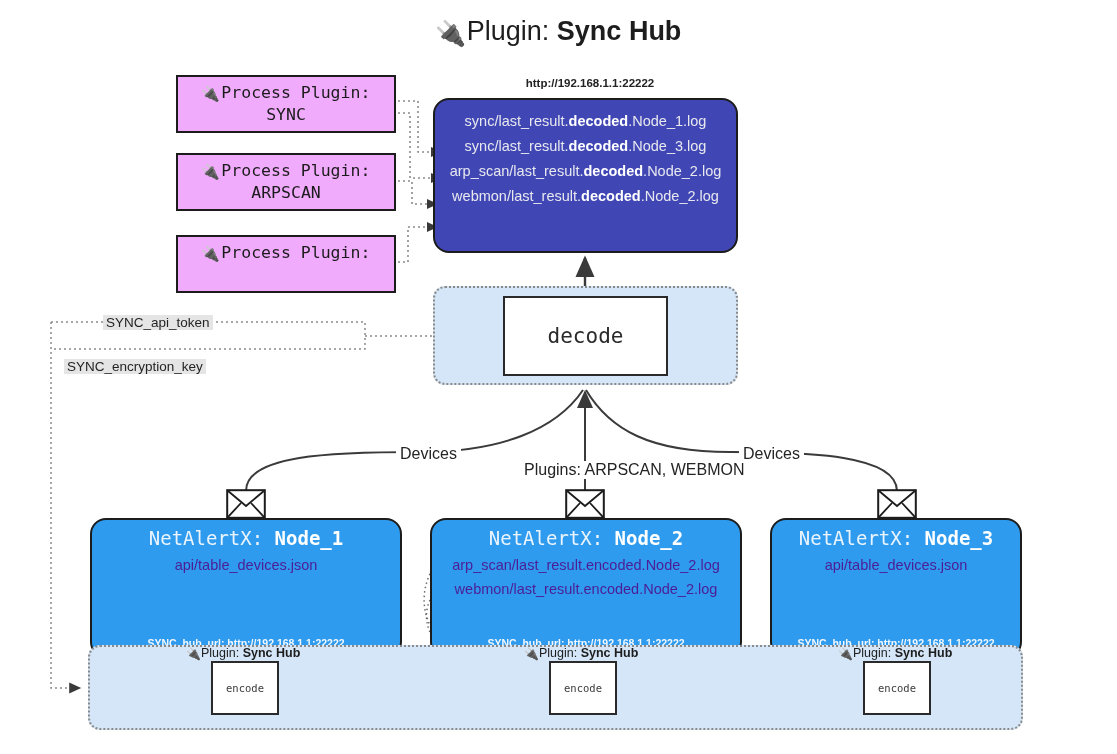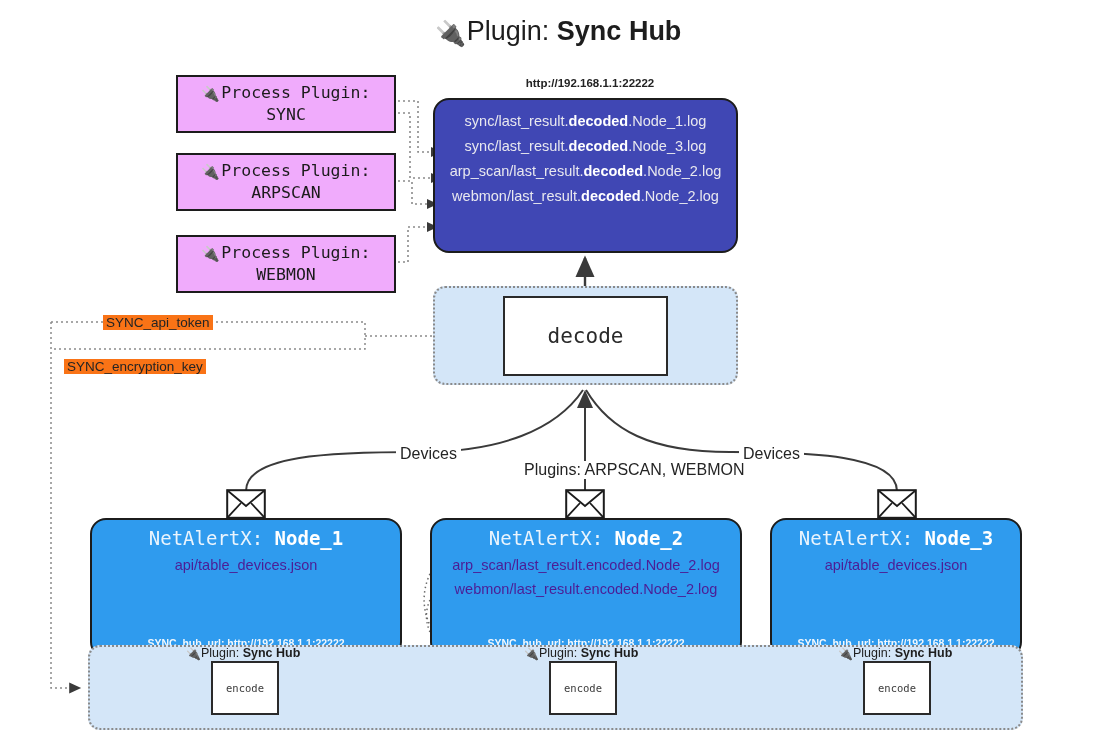--- a/index.html
+++ b/index.html
@@ -140,21 +140,21 @@
     font-size: 21px;
     color: #2a2a2a;
     display: flex;
     align-items: center;
     justify-content: center;
   }
 
   
   .wire-label {
     position: absolute;
-    background: #f97316;
+    background: #e5e5e5;
     font-size: 13.5px;
     color: #242424;
     white-space: nowrap;
     padding: 0 3px;
   }
   .curve-label {
     position: absolute;
     background: #ffffff;
     font-size: 16px;
     color: #242424;
@@ -314,21 +314,20 @@
     <div class="proc-box" style="left:176px; top:75px;">
       <span class="l1"><span class="plug">🔌</span><span>Process Plugin:</span></span>
       <span class="l2">SYNC</span>
     </div>
     <div class="proc-box" style="left:176px; top:153px;">
       <span class="l1"><span class="plug">🔌</span><span>Process Plugin:</span></span>
       <span class="l2">ARPSCAN</span>
     </div>
     <div class="proc-box" style="left:176px; top:235px;">
       <span class="l1"><span class="plug">🔌</span><span>Process Plugin:</span></span>
-      <span class="l2">WEBMON</span>
     </div>
 
     <div class="hub-url">http://192.168.1.1:22222</div>
     <div class="hub">
       <div class="hub-line"><span>sync/last_result.</span><b>decoded</b><span>.Node_1.log</span></div>
       <div class="hub-line"><span>sync/last_result.</span><b>decoded</b><span>.Node_3.log</span></div>
       <div class="hub-line"><span>arp_scan/last_result.</span><b>decoded</b><span>.Node_2.log</span></div>
       <div class="hub-line"><span>webmon/last_result.</span><b>decoded</b><span>.Node_2.log</span></div>
     </div>
 

